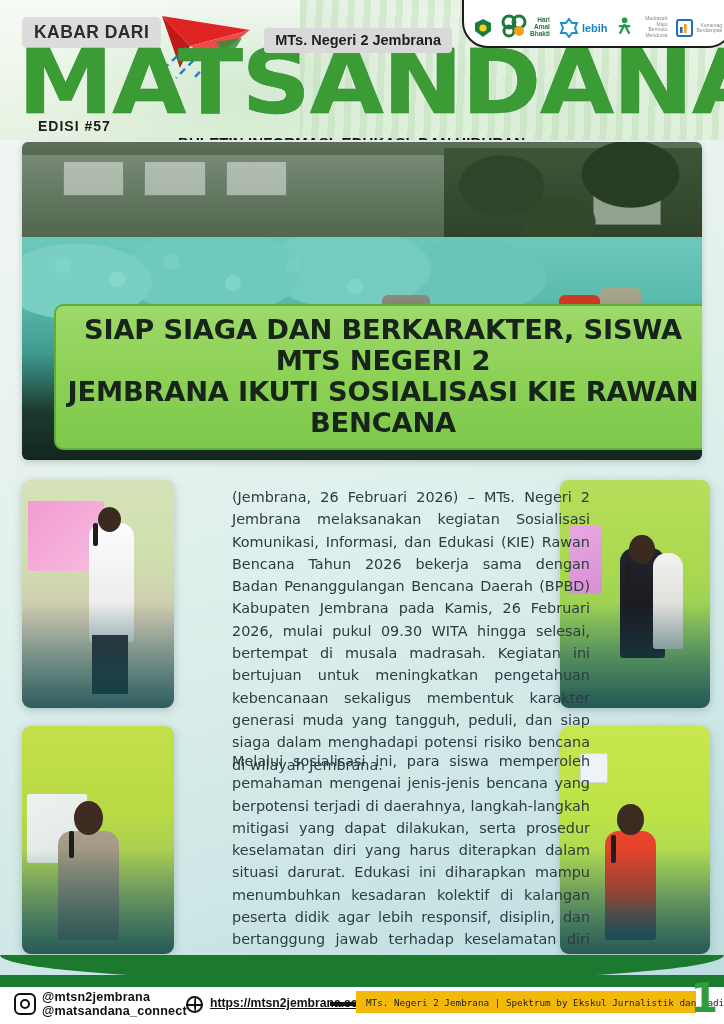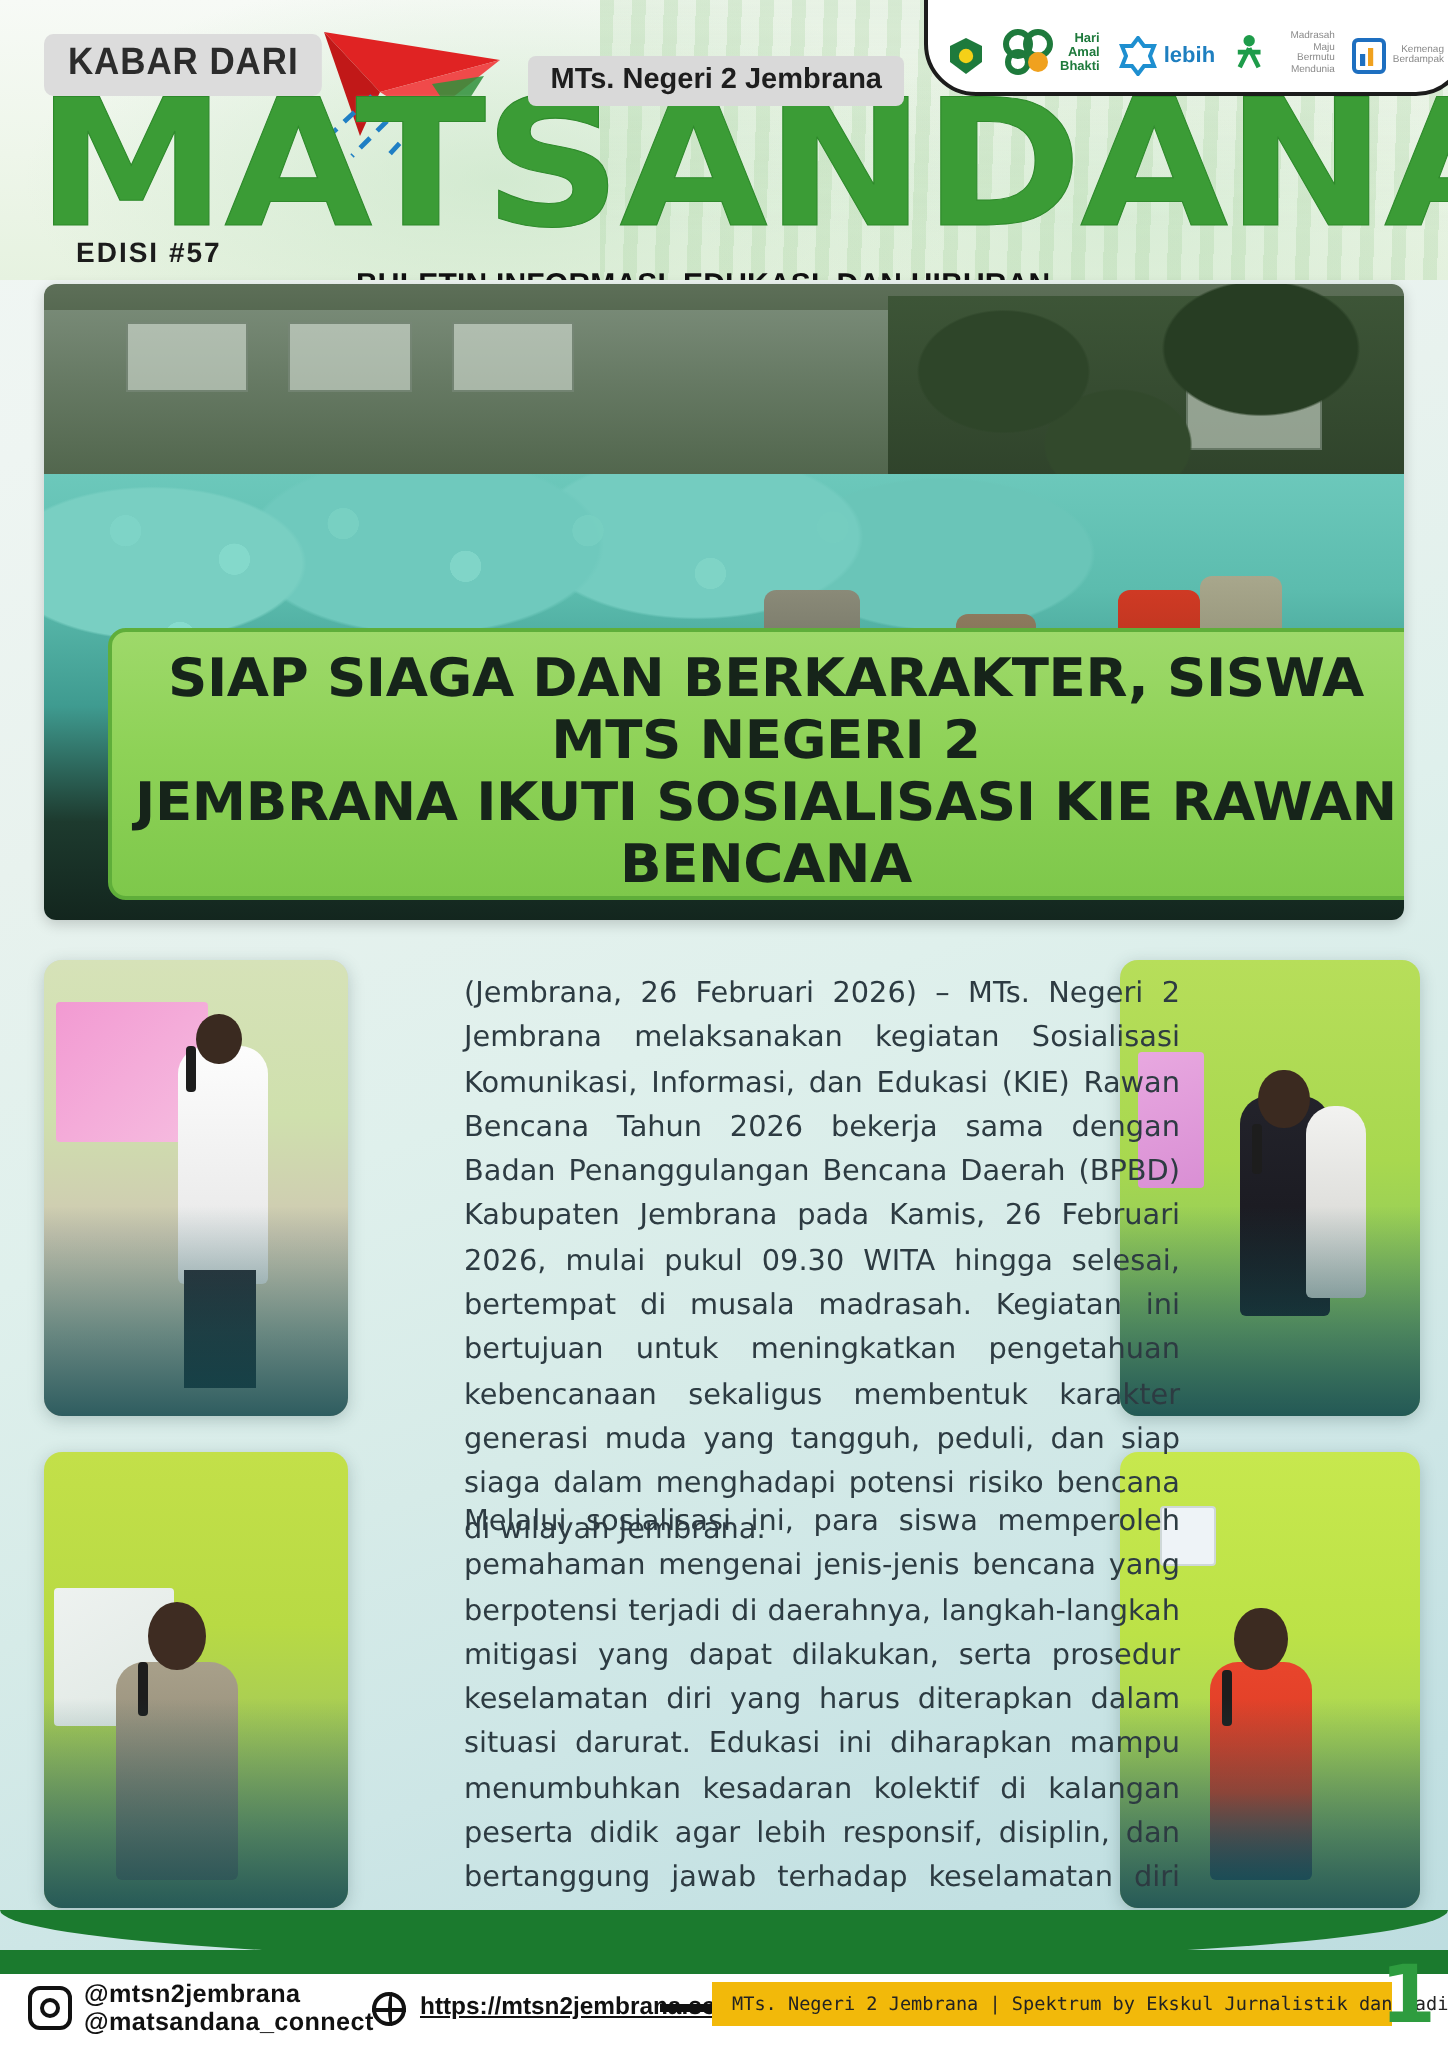--- a/index.html
+++ b/index.html
@@ -208,21 +208,21 @@
     position:absolute; border-radius: 6px 6px 0 0;
   }
 
   .hero-banner {
     position: absolute;
     left: 32px; bottom: 10px;
     width: 658px;
     background: linear-gradient(180deg,#9ed96a 0%, #8ed257 45%, #7ec84b 100%);
     border: 2px solid #5fae3a;
     border-radius: 9px;
-    padding: 8px 14px 0;
+    padding: 8px 14px 10px;
     text-align: center;
     margin-top: 16px;
   }
   .hero-banner-text {
     font-family: "DejaVu Sans", sans-serif;
     font-weight: 700;
     font-size: 26.5px;
     line-height: 31px;
     color: #16241a;
     letter-spacing: -0.2px;

